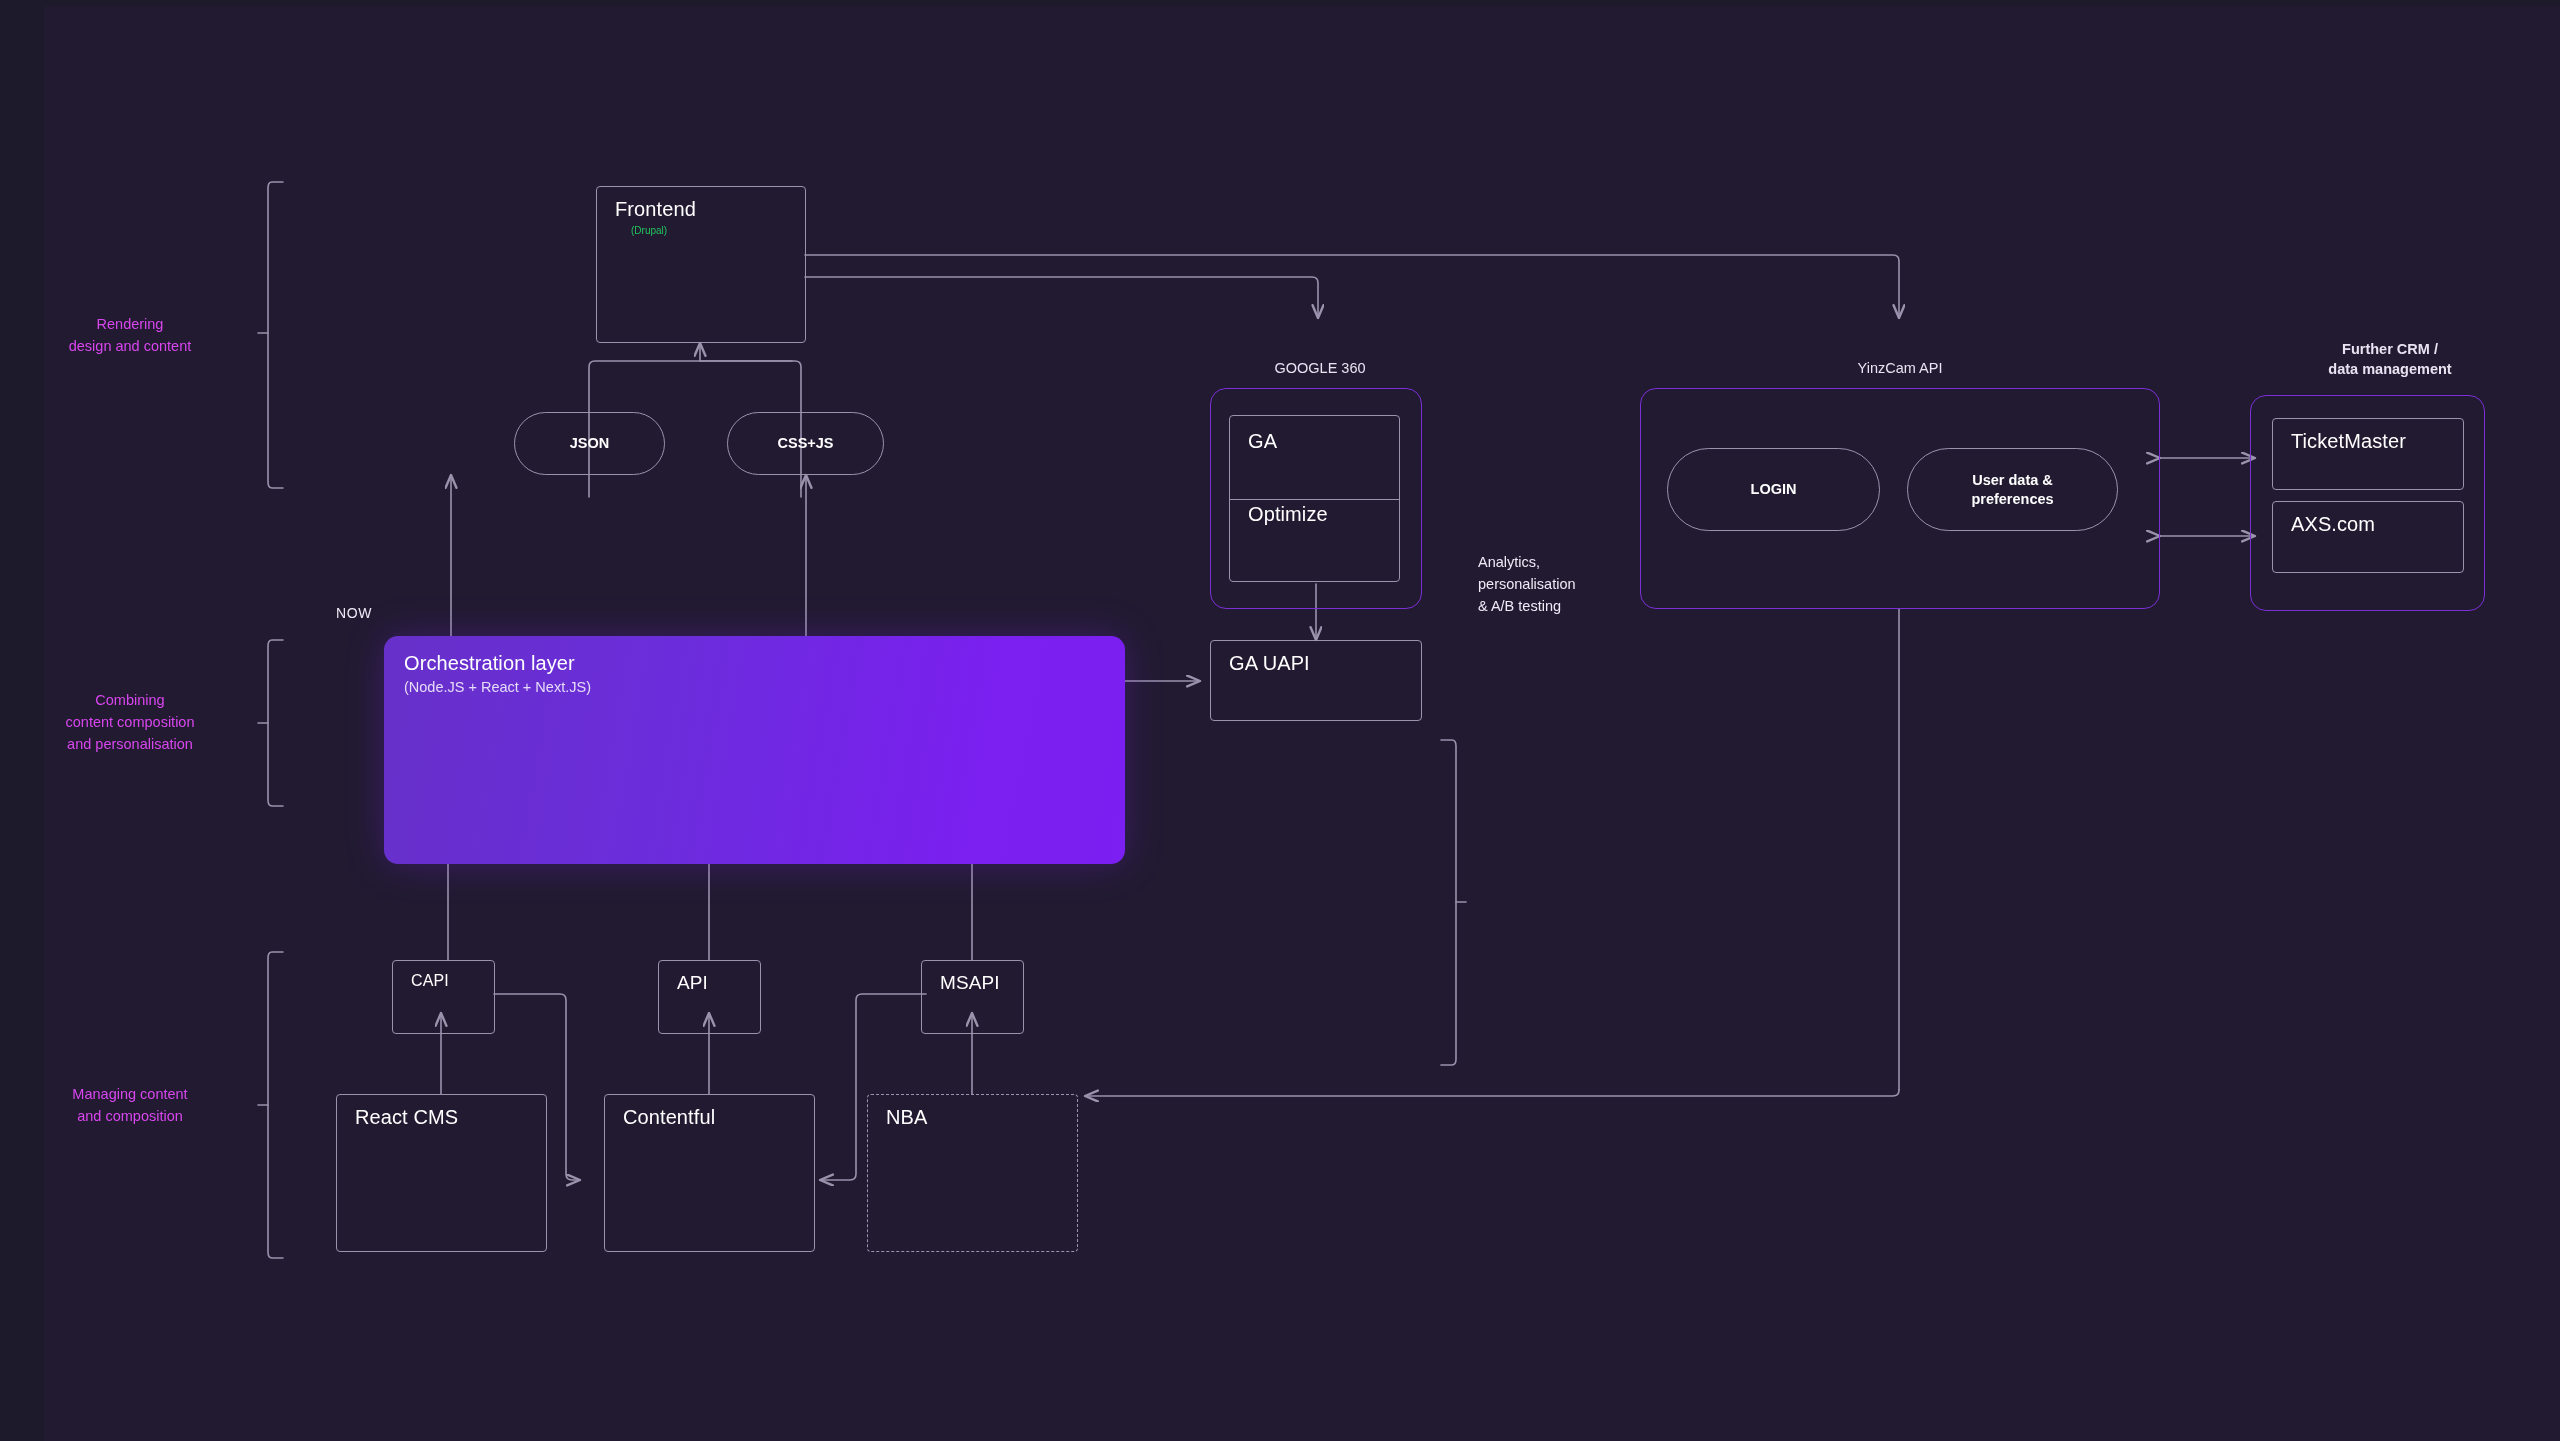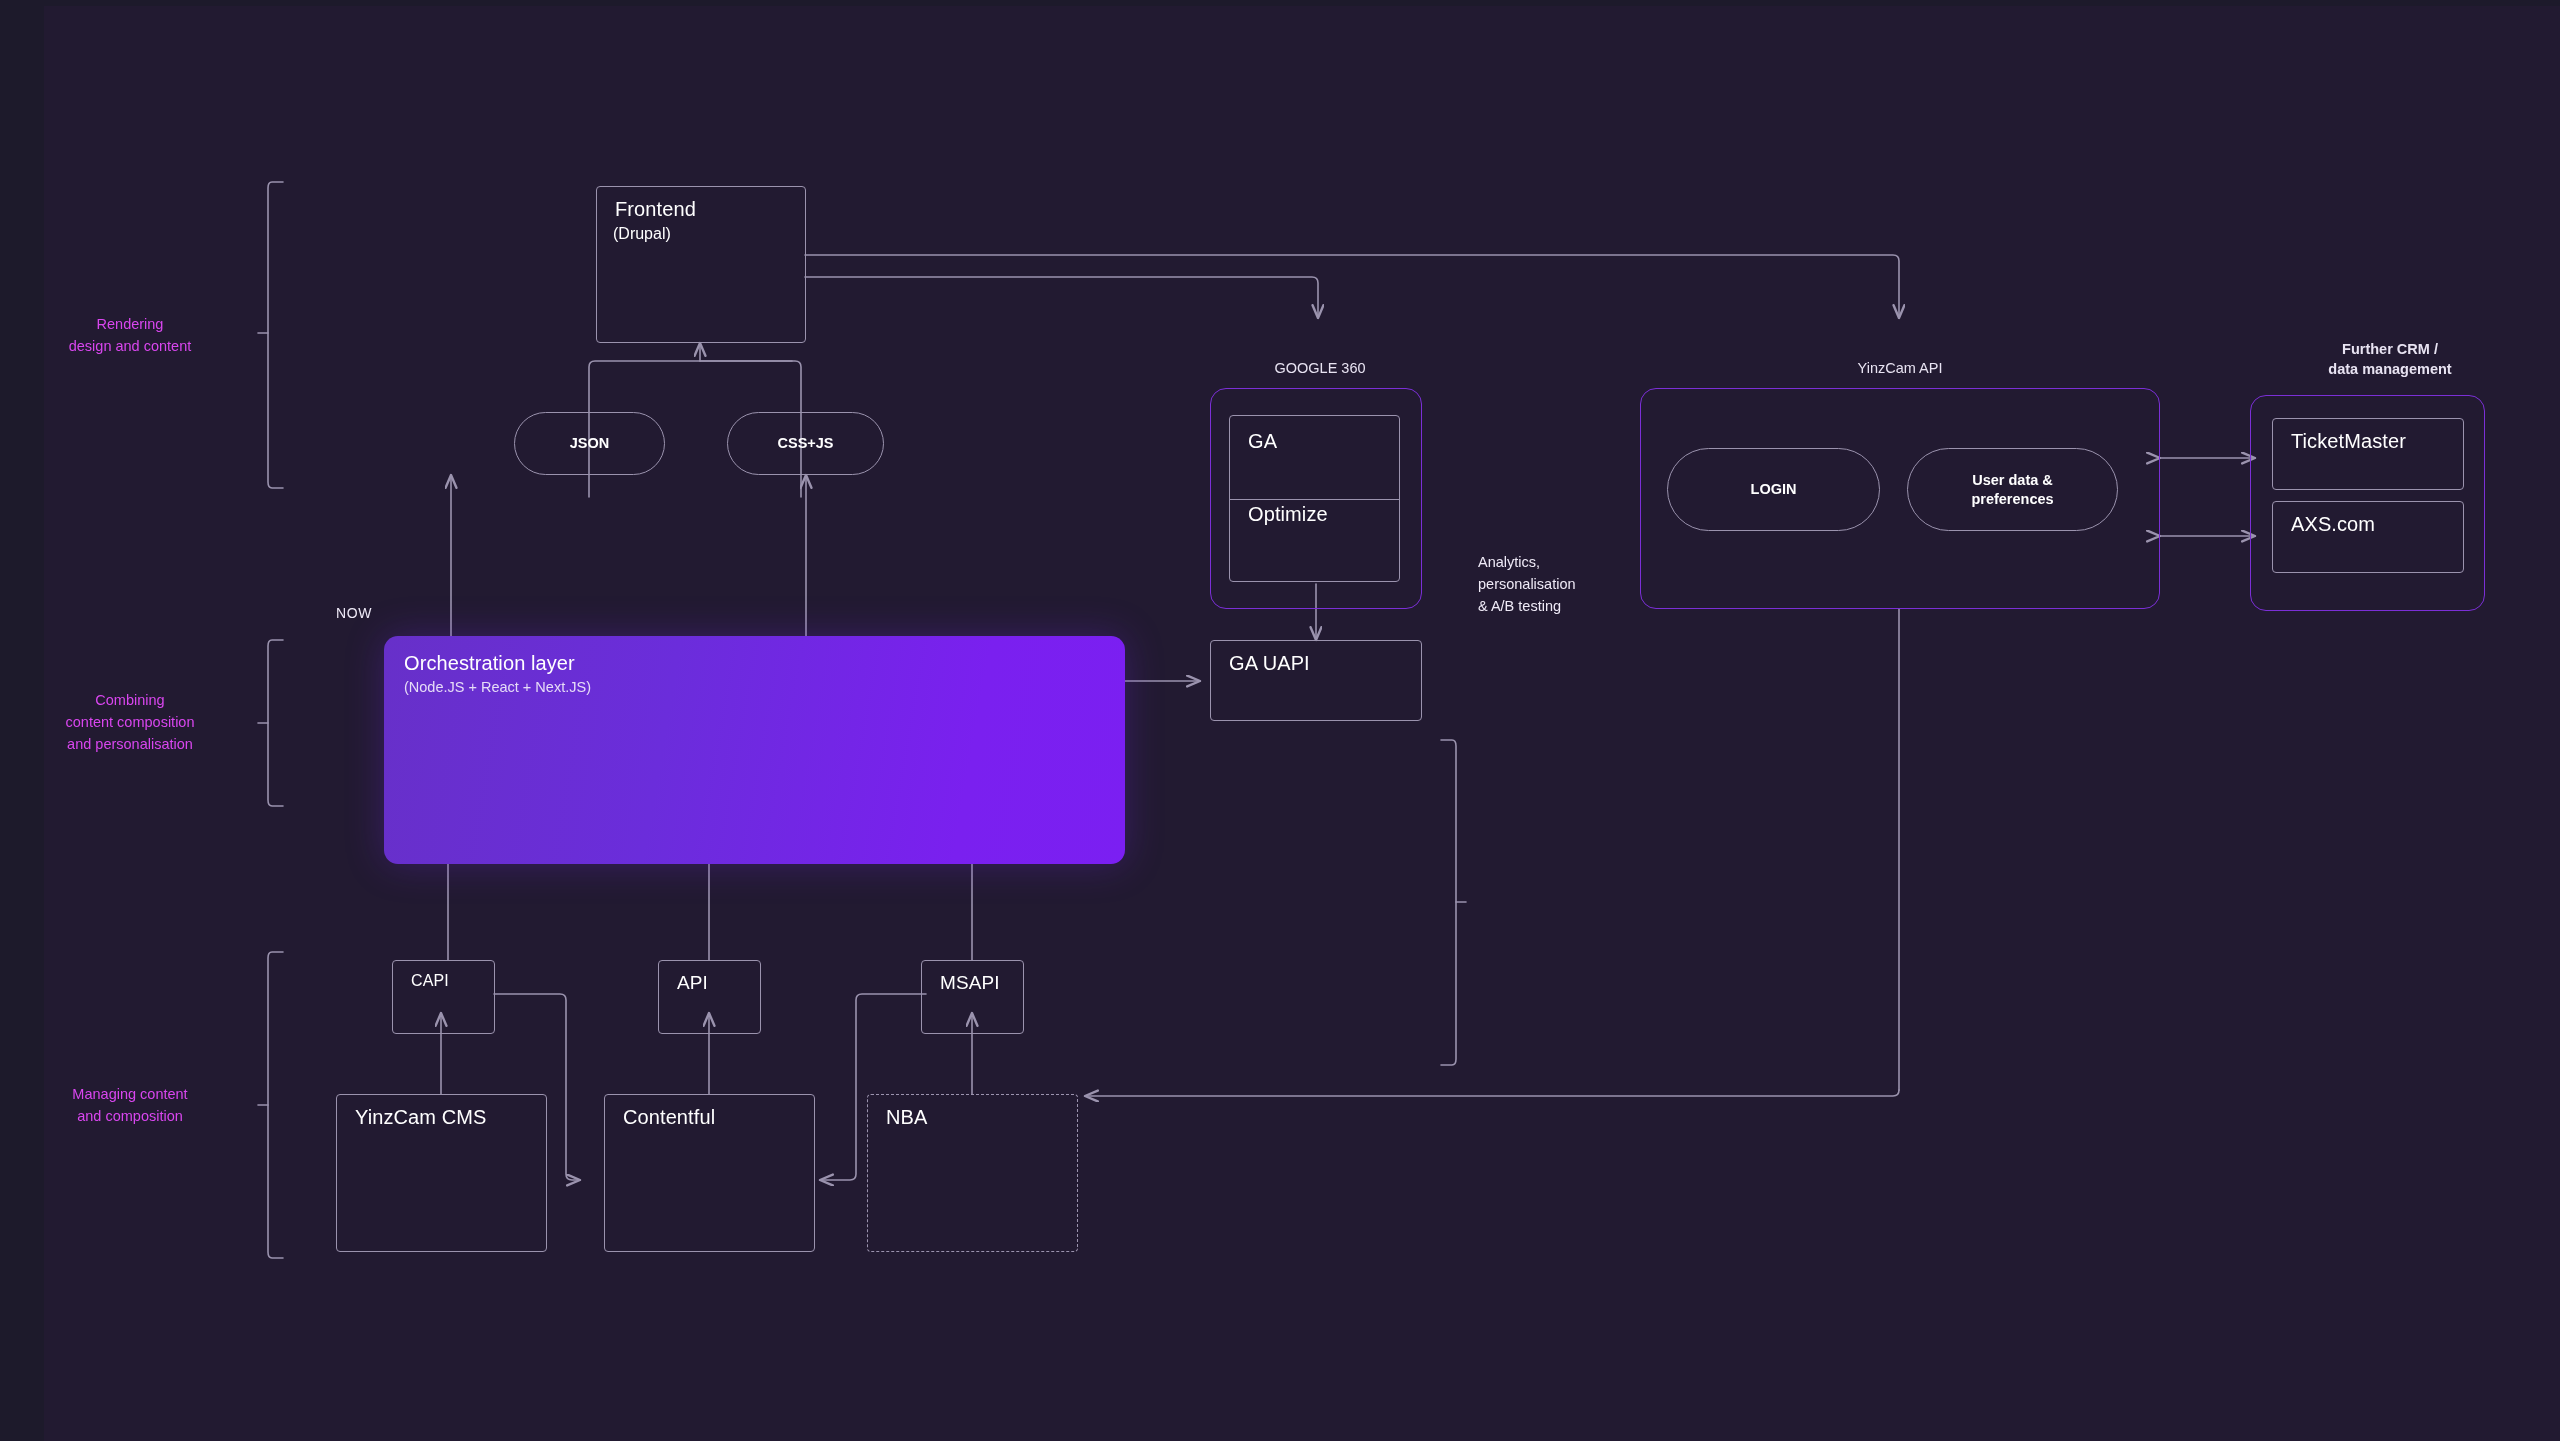--- a/index.html
+++ b/index.html
@@ -5,21 +5,21 @@
   html,body{margin:0;padding:0;background:#1d1a2b;}
   body{font-family:"Liberation Sans", sans-serif;}
   #stage{position:relative;width:2560px;height:1441px;background:#221a31;overflow:hidden;}
   #stage::before{content:"";position:absolute;left:0;top:0;width:44px;height:100%;background:#1d1a2b;}
   #stage::after{content:"";position:absolute;left:0;top:0;width:100%;height:6px;background:#1d1a2b;}
   svg.wires{position:absolute;left:0;top:0;width:2560px;height:1441px;pointer-events:none;}
 
   .node{position:absolute;box-sizing:border-box;border:1.6px solid #9b93ae;
         border-radius:4px;color:#fff;}
   .ttl{position:absolute;left:18px;top:11px;font-size:20px;color:#fff;letter-spacing:.1px;white-space:nowrap;}
-  .sub{position:absolute;left:16px;top:38px;font-size:16px;color:#ffffff;white-space:nowrap;}
+  .sub{position:absolute;left:34px;top:38px;font-size:10px;color:#22c55e;white-space:nowrap;}
 
   .pill{position:absolute;box-sizing:border-box;border:1.6px solid #9b93ae;border-radius:999px;
         display:flex;align-items:center;justify-content:center;text-align:center;
         color:#fff;font-weight:bold;font-size:14.5px;line-height:1.3;}
 
   .grp{position:absolute;box-sizing:border-box;border:1.7px solid #7b2fd6;border-radius:16px;}
   .grp-label{position:absolute;color:#e8e3f2;font-size:14.5px;text-align:center;white-space:nowrap;}
   .grp-label.two{white-space:normal;line-height:1.35;font-weight:bold;}
 
   .orch{position:absolute;border-radius:14px;
@@ -182,21 +182,21 @@
     <div class="ttl" style="font-size:16px;">CAPI</div>
   </div>
   <div class="node" style="left:658px;top:960px;width:103px;height:74px;">
     <div class="ttl" style="font-size:19px;">API</div>
   </div>
   <div class="node" style="left:921px;top:960px;width:103px;height:74px;">
     <div class="ttl" style="font-size:19px;">MSAPI</div>
   </div>
 
   <div class="node" style="left:336px;top:1094px;width:211px;height:158px;">
-    <div class="ttl">YinzCam CMS</div>
+    <div class="ttl">React CMS</div>
   </div>
   <div class="node" style="left:604px;top:1094px;width:211px;height:158px;">
     <div class="ttl">Contentful</div>
   </div>
   <div class="node dashed" style="left:867px;top:1094px;width:211px;height:158px;">
     <div class="ttl">NBA</div>
   </div>
 
 </div>
 

